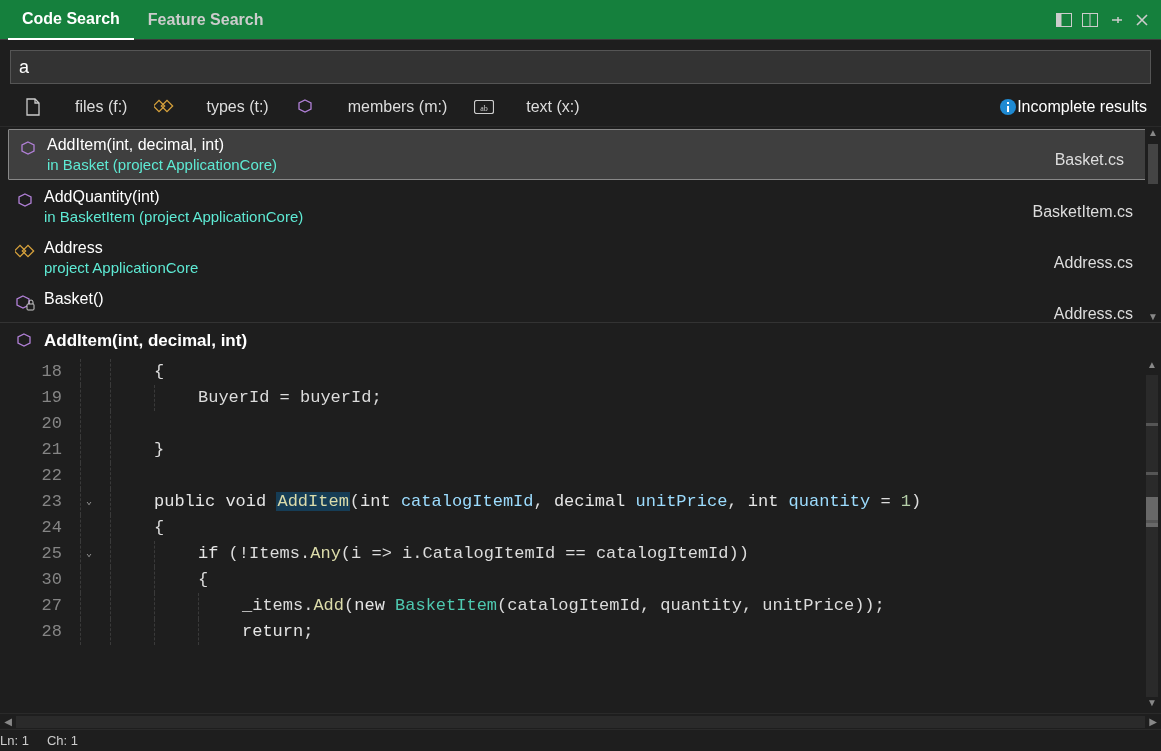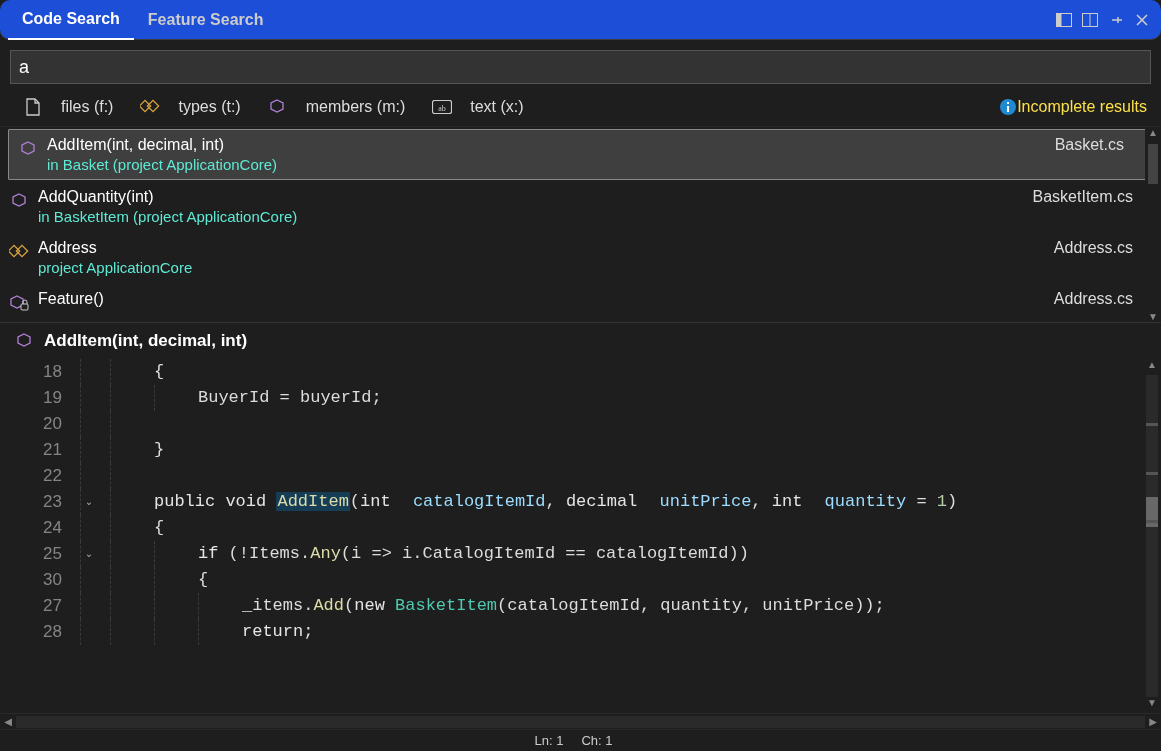--- a/index.html
+++ b/index.html
@@ -1,79 +1,79 @@
 <!DOCTYPE html>
 <html><head>
 <meta charset="utf-8">
 <style>
   * { margin: 0; padding: 0; box-sizing: border-box; }
   html, body { width: 1161px; height: 751px; background: #1e1e1e; color: #cccccc; font-family: "Segoe UI", Arial, sans-serif; font-size: 14px; overflow: hidden; }
   body { display: flex; flex-direction: column; }
 
   
-  .tabbar { display: flex; align-items: center; height: 40px; background: #1d4ed8; border-bottom: 1px solid #3c3c3c; padding-left: 8px; border-radius: 10px; }
+  .tabbar { display: flex; align-items: center; height: 40px; background: #15803d; border-bottom: 1px solid #3c3c3c; padding-left: 8px; }
   .tab { padding: 0 14px; height: 40px; display: flex; align-items: center; font-size: 16px; font-weight: 600; color: #cccccc; cursor: pointer; }
   .tab.active { color: #ffffff; border-bottom: 2px solid #ffffff; margin-bottom: -1px; }
   .tabbar .spacer { flex: 1; }
   .winctrl { display: flex; align-items: center; gap: 4px; padding-right: 8px; }
   .winbtn { width: 22px; height: 22px; display: flex; align-items: center; justify-content: center; color: #ccc; }
 
   
   .searchbox { margin: 10px 10px 8px 10px; background: #333333; border: 1px solid #555; height: 34px; display: flex; align-items: center; padding: 0 8px; }
   .searchbox input { flex: 1; background: transparent; border: none; outline: none; color: #ffffff; font-size: 18px; font-family: inherit; }
 
   
   .filters { display: flex; align-items: center; padding: 6px 14px 10px 14px; gap: 18px; border-bottom: 1px solid #2a2a2a; }
-  .filter { display: flex; align-items: center; gap: 10px; font-size: 16px; color: #dddddd; }
+  .filter { display: flex; align-items: center; gap: 24px; font-size: 16px; color: #dddddd; }
   .filter .icon { width: 37px; height: 18px; display:flex; align-items:center; justify-content:center; }
   .filters .spacer { flex: 1; }
-  .incomplete { display: flex; align-items: center; gap: 0; font-size: 16px; color: #fde047; }
+  .incomplete { display: flex; align-items: center; gap: 0; font-size: 16px; color: #ffffff; }
 
   
   .results { flex: 0 0 auto; border-bottom: 1px solid #333; position: relative; }
-  .result { display: flex; padding: 6px 14px 8px 8px; align-items: flex-start; position: relative; }
+  .result { display: flex; padding: 6px 14px 8px 14px; align-items: flex-start; position: relative; }
   .result.selected { background: #3f3f3f; border: 1px solid #888; margin: 2px 8px; border-radius: 1px; padding: 6px 8px; }
   .result .ricon { width: 22px; height: 22px; margin-right: 8px; margin-top: 2px; display:flex; align-items:center; justify-content:center; flex-shrink:0; }
   .result .rmain { flex: 1; min-width: 0; }
   .result .rtitle { font-size: 16px; color: #ffffff; }
   .result .rsub { font-size: 15px; color: #5eead4; margin-top: 2px; }
-  .result .rfile { position: absolute; right: 28px; top: 6px; font-size: 16px; color: #dddddd; }
+  .result .rfile { position: absolute; right: 28px; top: 21px; font-size: 16px; color: #dddddd; }
   .results-scroll { position:absolute; right:0; top:0; width:16px; height:100%; background:#1e1e1e; display:flex; flex-direction:column; align-items:center; }
   .results-scroll .thumb { width:10px; height:40px; background:#444; margin-top:6px; }
 
   
   .preview-header { display: flex; align-items: center; gap: 10px; padding: 8px 14px; font-size: 17px; font-weight: 600; color: #ffffff; }
   .preview-header .icon { width: 20px; height: 20px; display:flex; align-items:center; justify-content:center; }
 
   
   .editor { flex: 1; display: flex; overflow: hidden; position: relative; }
-  .gutter { width: 80px; background: #1e1e1e; text-align: right; padding-right: 18px; font-family: Liberation Sans, sans-serif; font-size: 17px; color: #858585; line-height: 26px; padding-top: 0; padding-left: 24px; }
+  .gutter { width: 80px; background: #1e1e1e; text-align: right; padding-right: 18px; font-family: Liberation Mono, monospace; font-size: 17px; color: #858585; line-height: 26px; padding-top: 0; padding-left: 24px; }
   .gutter .ln { height: 26px; position:relative; }
   .fold { position:absolute; left: -5px; width: 14px; text-align:center; color:#aaa; font-size:10px; }
   .code { flex: 1; font-family: Consolas, "Courier New", monospace; font-size: 17px; line-height: 26px; white-space: pre; color: #dcdcdc; padding-left: 0px; overflow:hidden; position:relative; }
   .code .line { height: 26px; }
   .tok-kw { color: #e5e5e5; }
   .tok-type { color: #4ec9b0; }
-  .tok-param { color: #9cdcfe; margin-left: 12px; }
+  .tok-param { color: #9cdcfe; }
   .tok-method { color: #dcdcaa; }
   .tok-num { color: #b5cea8; }
   .tok-plain { color: #dcdcdc; }
   .hl-def { background: rgba(14,99,156,.45); padding:0 1px; }
 
   
   .editor-scroll { width: 18px; background:#1e1e1e; display:flex; flex-direction:column; align-items:center; }
   .editor-scroll .arr { height:16px; font-size:10px; color:#888; }
   .editor-scroll .track { flex:1; width:12px; background:#2a2a2a; position:relative; }
   .editor-scroll .mark { position:absolute; left:0; width:12px; height:3px; background:#555; }
 
   
   .hscroll { height:16px; background:#1e1e1e; display:flex; align-items:center; border-top:1px solid #2a2a2a; }
   .hscroll .arr { width:16px; text-align:center; font-size:10px; color:#888; }
   .hscroll .htrack { flex:1; height:12px; background:#2a2a2a; }
-  .status { height:22px; display:flex; justify-content:center; align-items:center; padding-right:14px; gap:18px; font-size:13px; color:#ccc; border-top:1px solid #2a2a2a; }
+  .status { height:22px; display:flex; justify-content:flex-start; align-items:center; padding-right:14px; gap:18px; font-size:13px; color:#ccc; border-top:1px solid #2a2a2a; }
 
   svg { display:block; }
 </style>
 </head>
 <body>
 
 <div class="tabbar">
   <div class="tab active">
       <span>Code Search</span>
     </div>
@@ -200,21 +200,21 @@
     </div>
     <div class="result">
       <div class="ricon">
         <svg width="20" height="18" viewBox="0 0 20 18">
           <path d="M8 2l6 3v6l-6 3-6-3V5z" fill="none" stroke="#b180d7" stroke-width="1.3"></path>
           <rect x="12" y="10" width="7" height="6" rx="1" fill="#1e1e1e" stroke="#ccc" stroke-width="1"></rect>
           <path d="M14 10v-2a2 2 0 0 1 4 0v2" fill="none" stroke="#ccc" stroke-width="1"></path>
         </svg>
       </div>
       <div class="rmain">
-        <div class="rtitle">Feature()</div>
+        <div class="rtitle">Basket()</div>
       </div>
       <div class="rfile">Address.cs</div>
     </div>
     <div class="results-scroll">
       <div style="font-size:10px;color:#888">▲</div>
       <div class="thumb"></div>
       <div style="flex:1"></div>
       <div style="font-size:10px;color:#888">▼</div>
     </div>
   </div>

